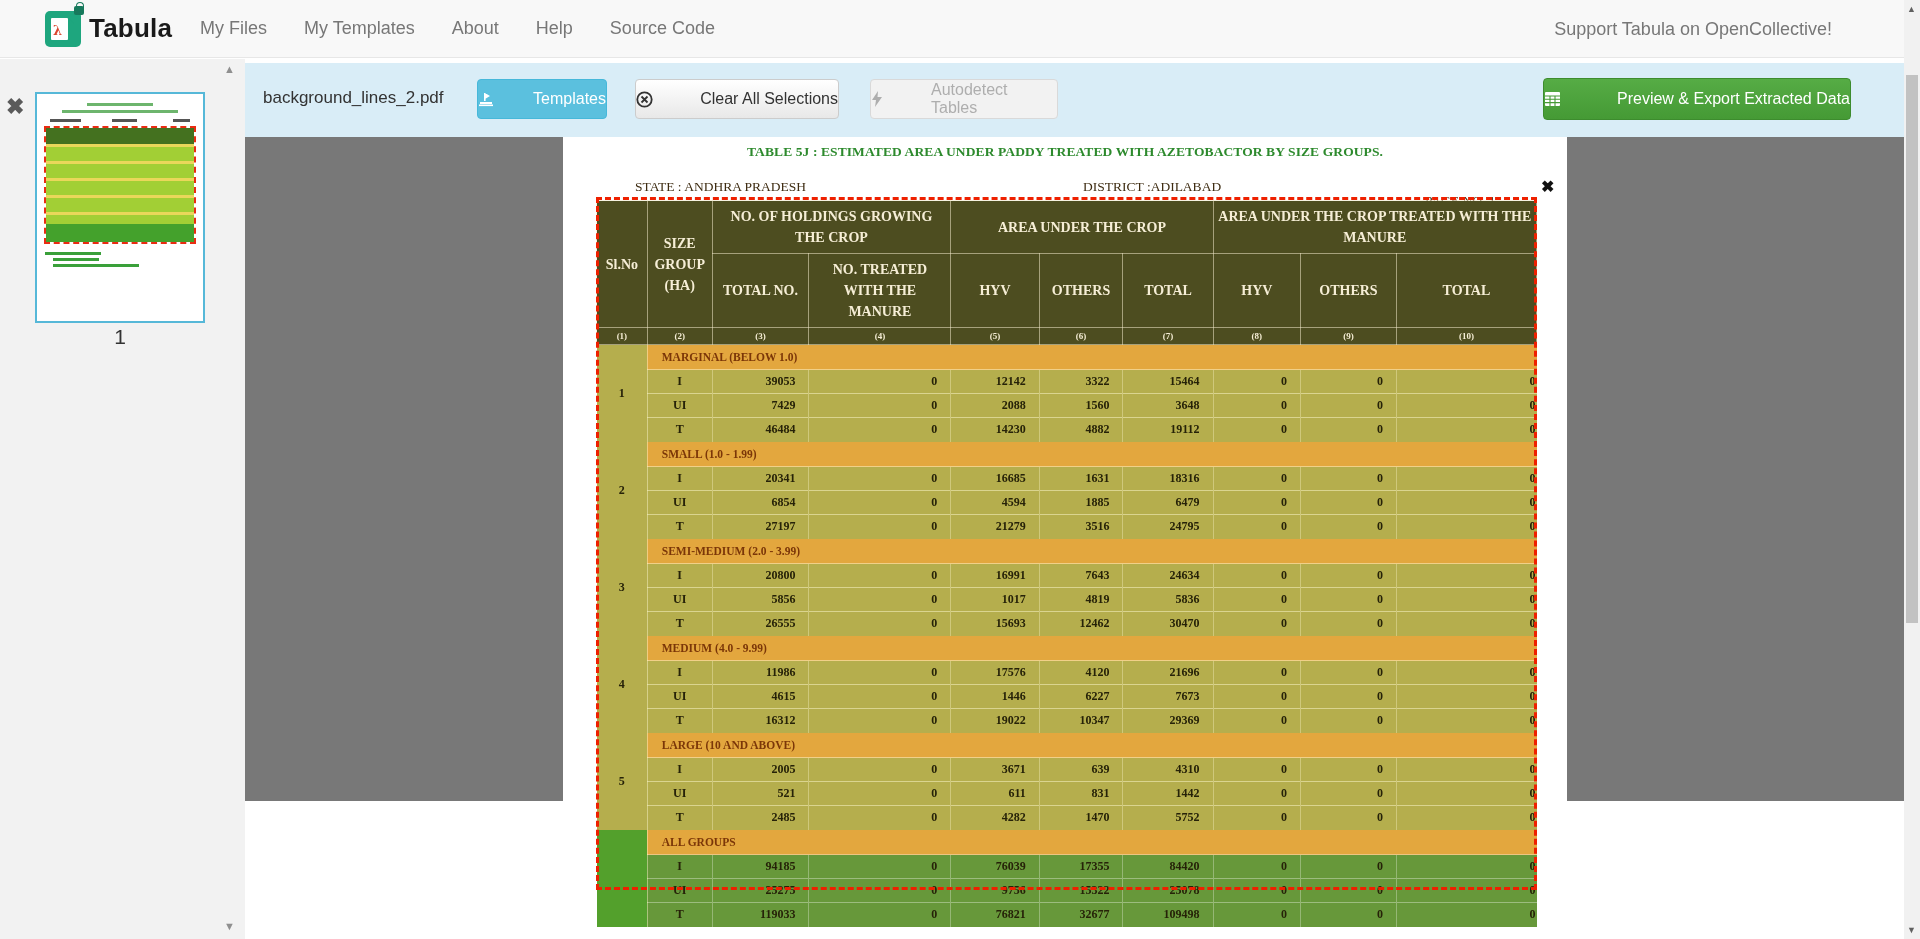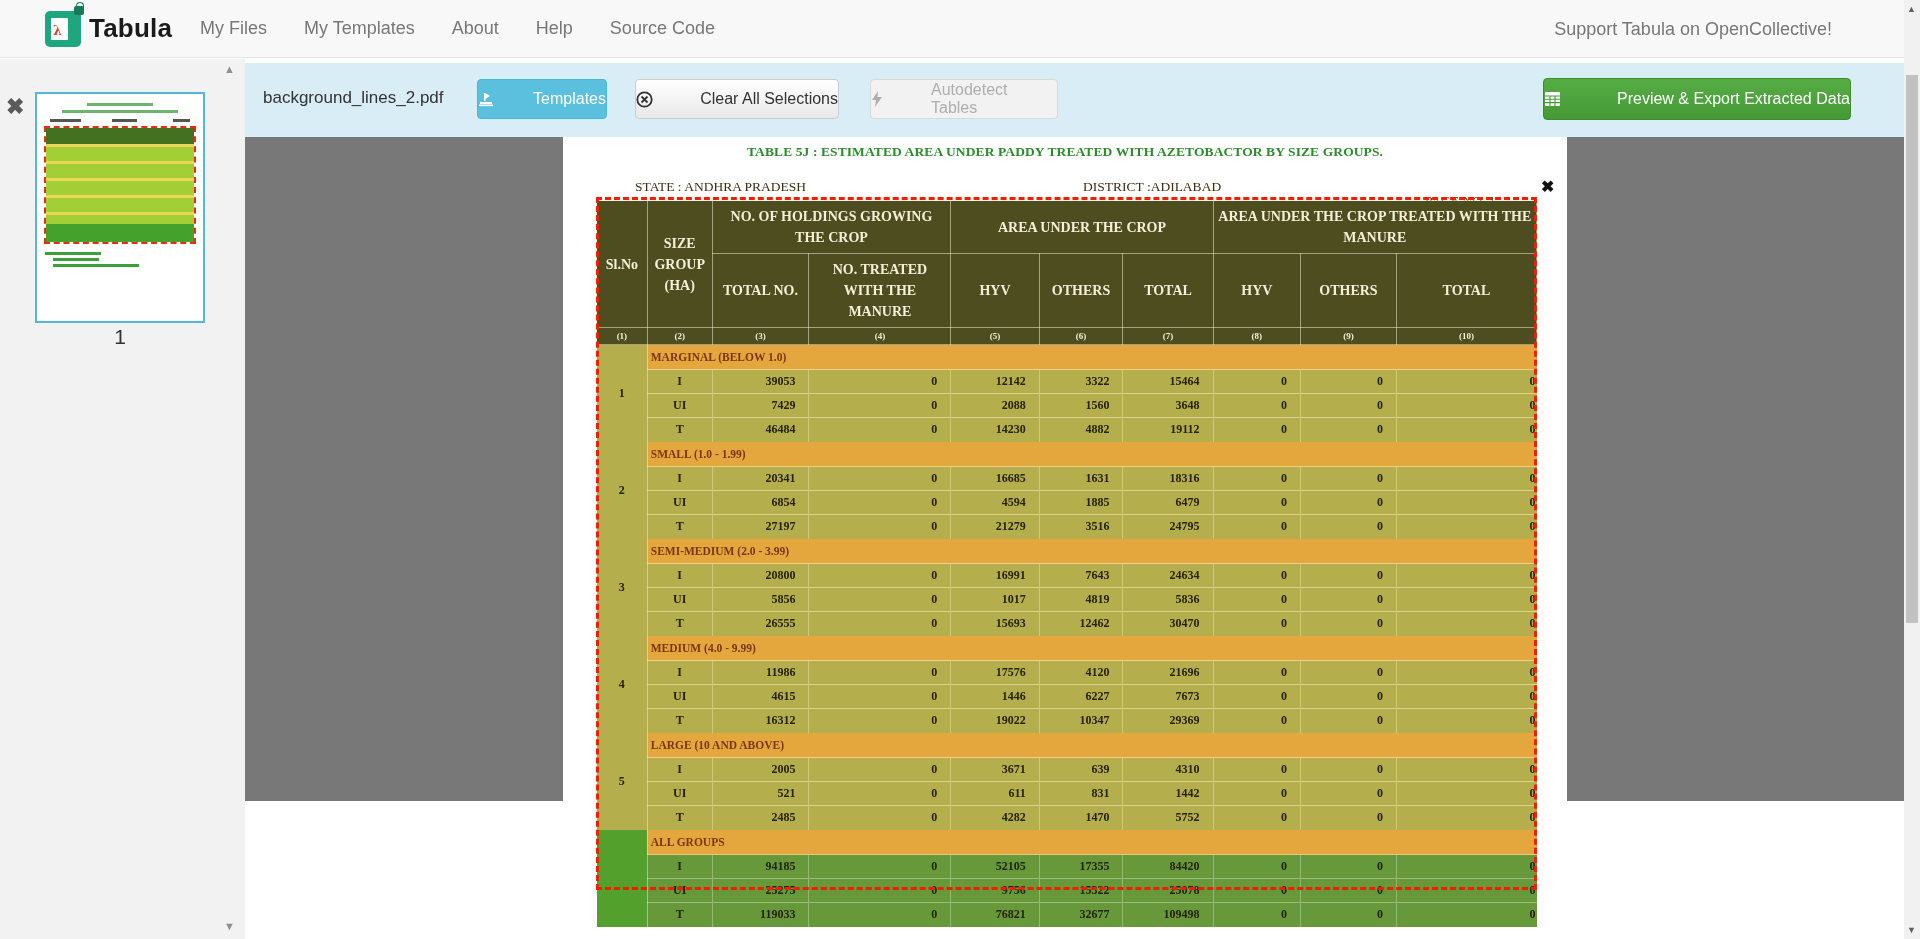--- a/index.html
+++ b/index.html
@@ -81,21 +81,21 @@
   table.doc-table { position:absolute; left:33px; top:63px; width:941px; border-collapse:collapse;
                     table-layout:fixed; z-index:2; }
   .doc-table thead th { background:#4d4d20; color:#f6eed6; font-weight:bold; font-size:14px;
                         border:1px solid rgba(240,232,200,.55); text-align:center; line-height:1.5;
                         padding:5px 2px; }
   .doc-table thead tr.h1 th { height:44px; }
   .doc-table thead tr.h2 th { height:42px; }
   .doc-table thead tr.h3 th { height:16px; font-size:9px; padding:0; line-height:16px; }
   .doc-table td { font-size:12px; font-weight:bold; color:#262208; }
   .doc-table td.band { background:#e3a73e; color:#7b3608; font-size:11.5px; text-align:left;
-                       padding-left:3px; height:25px; }
+                       padding-left:14px; height:25px; }
   .doc-table td.slno { background:#b5ae4d; text-align:center; vertical-align:middle;
                        border-right:1px solid rgba(255,250,210,.45); }
   .doc-table td.slno.all-slno { background:#53a02c; }
   .doc-table tr.data-row td { background:#b5ae4d; height:24px;
                        border-top:1px solid rgba(255,250,210,.5);
                        border-left:1px solid rgba(255,250,210,.35); }
   .doc-table tr.data-row.all td { background:#67983a; border-top:1px solid rgba(255,255,255,.35);
                        border-left:1px solid rgba(255,255,255,.3); }
   .doc-table td.code { text-align:center; }
   .doc-table td.num  { text-align:right; padding-right:13px; }
@@ -438,21 +438,21 @@
               <td class="num">0</td>
             </tr>
             <tr>
               <td rowspan="4" class="slno all-slno"></td>
               <td colspan="9" class="band">ALL GROUPS</td>
             </tr>
             <tr class="data-row all">
               <td class="code">I</td>
               <td class="num">94185</td>
               <td class="num">0</td>
-              <td class="num">52105</td>
+              <td class="num">76039</td>
               <td class="num">17355</td>
               <td class="num">84420</td>
               <td class="num">0</td>
               <td class="num">0</td>
               <td class="num">0</td>
             </tr>
             <tr class="data-row all">
               <td class="code">UI</td>
               <td class="num">25275</td>
               <td class="num">0</td>

